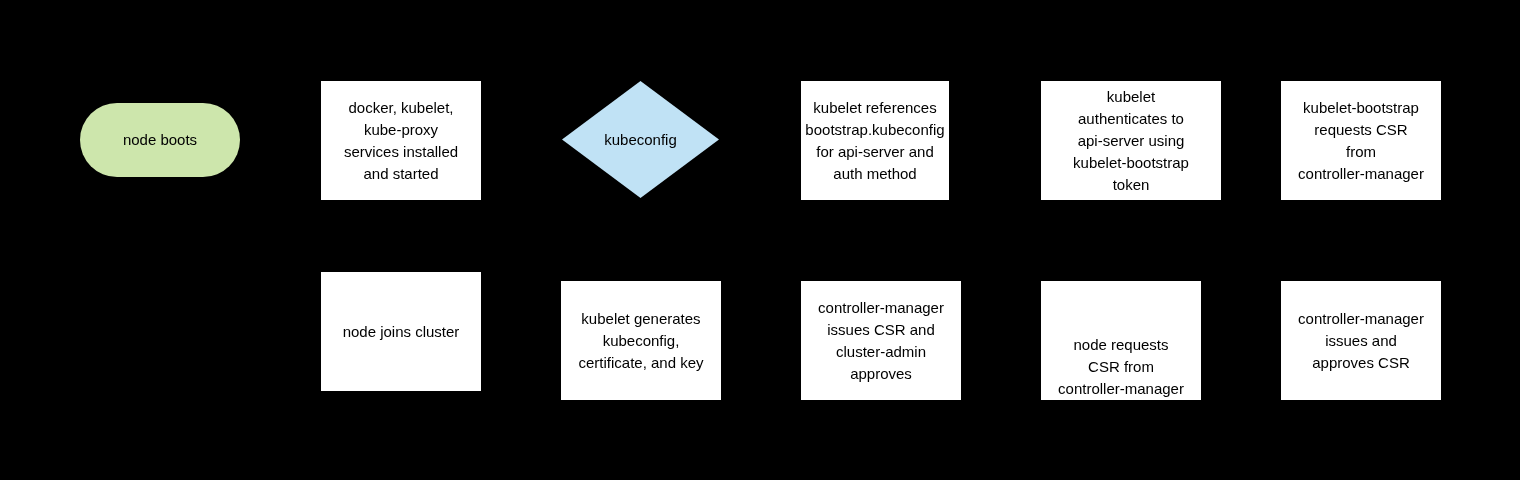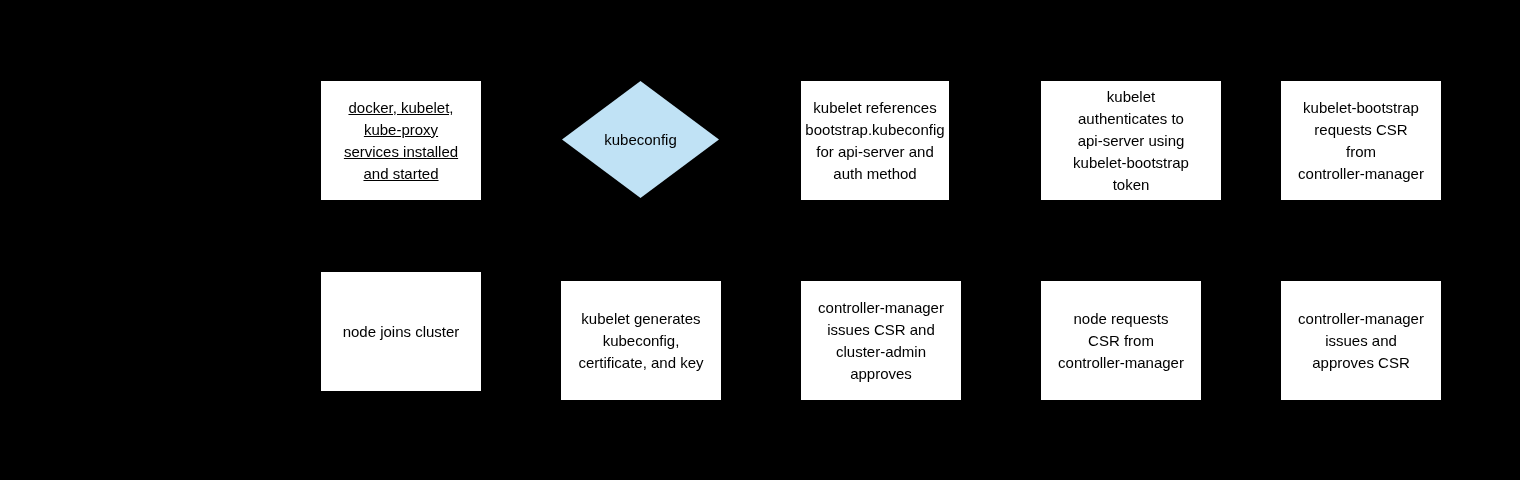--- a/index.html
+++ b/index.html
@@ -58,21 +58,24 @@
   }
   .node.decision .label {
     position: relative;
     z-index: 1;
   }
 </style>
 </head>
 <body style="background: rgb(0, 0, 0);">
 
 <div id="canvas">
-    <div class="node process" style="left: 321px; top: 81px; width: 160px; height: 119px; background: rgb(255, 255, 255); text-decoration: underline;">
+    <div class="node terminator" style="left: 80px; top: 103px; width: 160px; height: 74px; background: rgb(205, 230, 172);">
+      <span class="label">node boots</span>
+    </div>
+    <div class="node process" style="left: 321px; top: 81px; width: 160px; height: 119px; background: rgb(255, 255, 255);">
       <span class="label">docker, kubelet,
 kube-proxy
 services installed
 and started</span>
     </div>
     <div class="node decision" style="left: 562px; top: 81px; width: 157px; height: 117px; align-items: center;">
       <svg class="dia" viewBox="0 0 100 100" preserveAspectRatio="none">
         <polygon points="50,0 100,50 50,100 0,50" fill="#c0e2f5"></polygon>
       </svg>
       <span class="label">kubeconfig</span>
@@ -103,21 +106,21 @@
       <span class="label">kubelet generates
 kubeconfig,
 certificate, and key</span>
     </div>
     <div class="node process" style="left: 801px; top: 281px; width: 160px; height: 119px; background: rgb(255, 255, 255);">
       <span class="label">controller-manager
 issues CSR and
 cluster-admin
 approves</span>
     </div>
-    <div class="node process" style="left: 1041px; top: 281px; width: 160px; height: 119px; background: rgb(255, 255, 255);">
+    <div class="node process" style="left: 1041px; top: 281px; width: 160px; height: 119px; background: rgb(255, 255, 255); align-items: flex-end;">
       <span class="label">node requests
 CSR from
 controller-manager</span>
     </div>
     <div class="node process" style="left: 1281px; top: 281px; width: 160px; height: 119px; background: rgb(255, 255, 255);">
       <span class="label">controller-manager
 issues and
 approves CSR</span>
     </div>
   </div>

